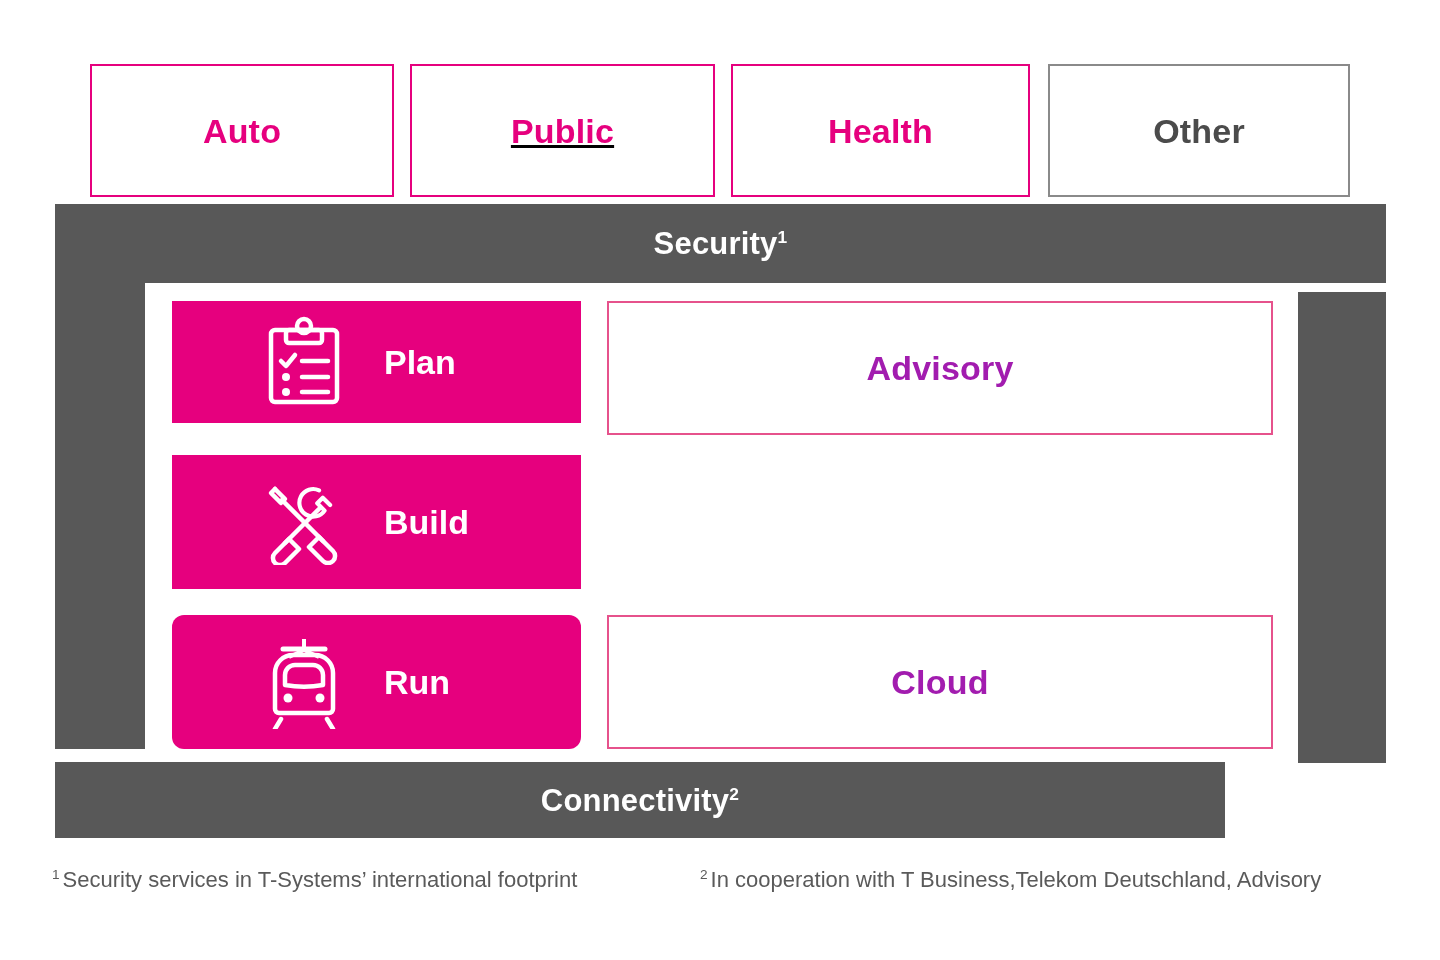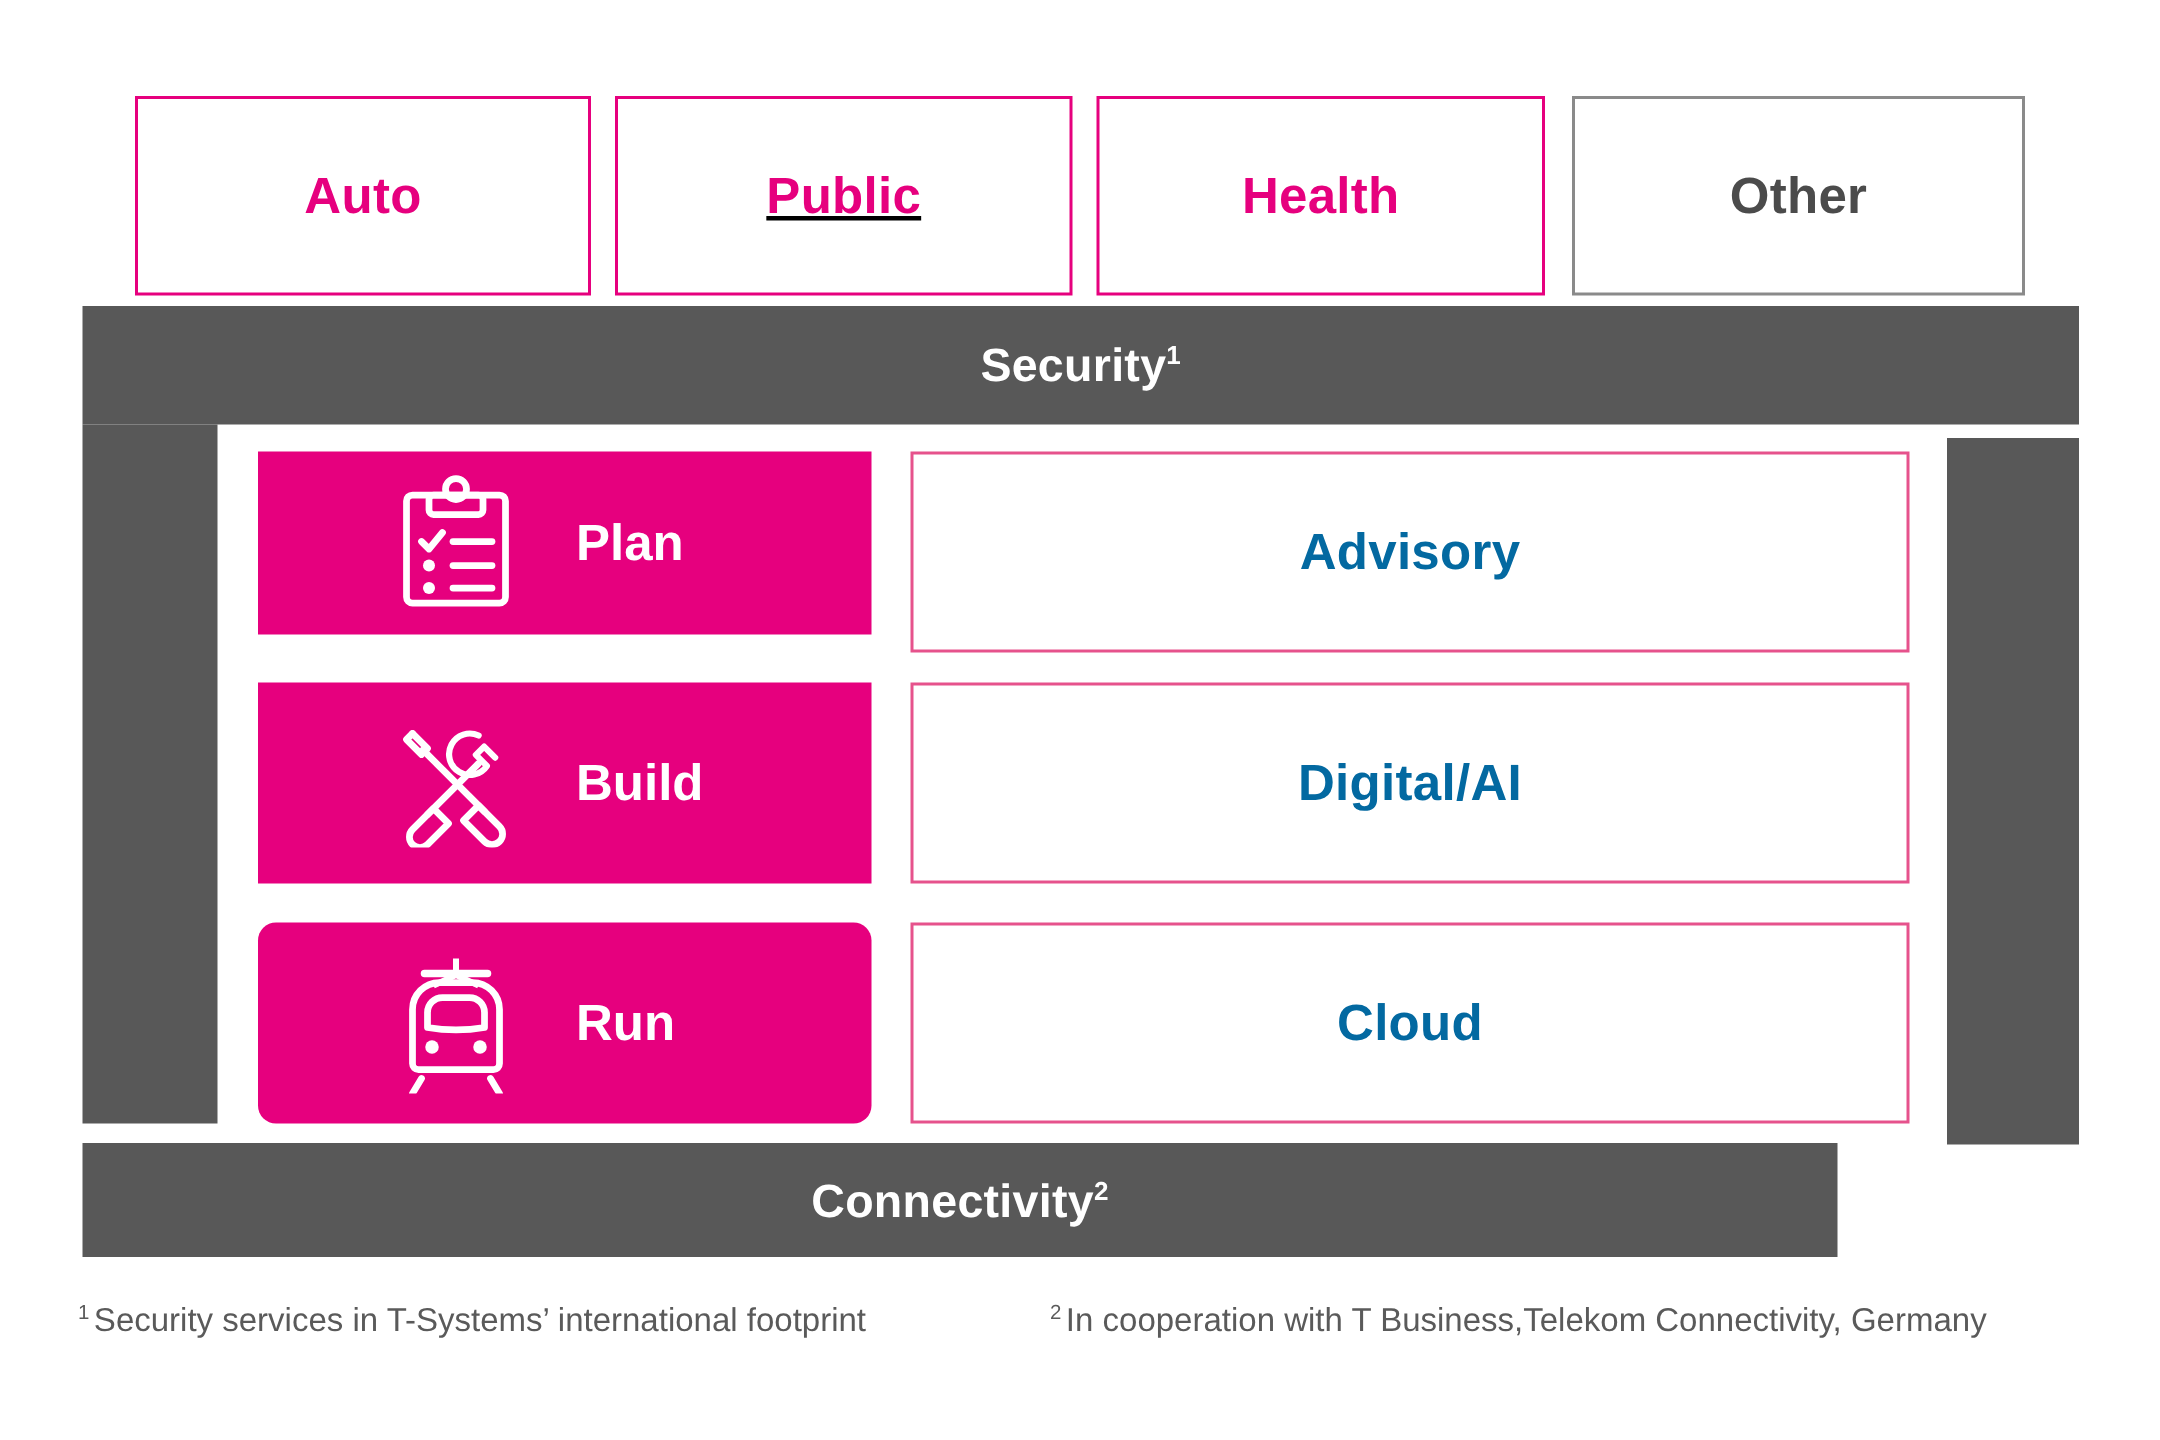--- a/index.html
+++ b/index.html
@@ -99,21 +99,21 @@
   .cap-outline {
     position: absolute;
     box-sizing: border-box;
     background: #ffffff;
     border: 2px solid #E6528C;
     display: flex;
     align-items: center;
     justify-content: center;
   }
   .cap-outline .cap-label {
-    color: #0369a1;
+    color: #a21caf;
     font-size: 34px;
     font-weight: bold;
     line-height: 1;
     letter-spacing: 0.2px;
   }
 
   
   .footnotes {
     position: absolute;
     left: 52px;
@@ -213,23 +213,20 @@
 
         <path d="M74 8 a15 15 0 1 0 6 22 l-8 -8 6 -6 8 8" stroke="#ffffff" stroke-width="4.5" stroke-linejoin="round" stroke-linecap="round" fill="none" transform="translate(-10,4) scale(0.92)"></path>
 
         <path d="M58 30 L24 64" stroke="#ffffff" stroke-width="4.5" stroke-linecap="round"></path>
         <path d="M28 60 L14 74 a7 7 0 0 0 10 10 L38 70 z" stroke="#ffffff" stroke-width="4.5" stroke-linejoin="round" fill="none"></path>
       </svg>
     </span>
     <span class="cap-label">Build</span>
   </div>
 
-  <div class="cap-outline" style="left:607px; top:455px; width:666px; height:134px;">
-    <span class="cap-label">Digital/AI</span>
-  </div>
 
   <div class="cap-solid" style="left:172px; top:615px; width:409px; height:134px;border-radius:12px;">
     <span class="cap-icon">
       <svg width="82" height="94" viewBox="0 0 82 94" fill="none" aria-hidden="true">
 
         <line x1="41" y1="4" x2="41" y2="14" stroke="#ffffff" stroke-width="4"></line>
         <line x1="20" y1="14" x2="62" y2="14" stroke="#ffffff" stroke-width="5" stroke-linecap="round"></line>
         <path d="M26 22 L41 15 L56 22" stroke="#ffffff" stroke-width="4" stroke-linejoin="round" fill="none"></path>
 
         <path d="M12 74 V38 a18 18 0 0 1 18 -18 h22 a18 18 0 0 1 18 18 V74 a4 4 0 0 1 -4 4 H16 a4 4 0 0 1 -4 -4 z" stroke="#ffffff" stroke-width="4.5" fill="none"></path>
@@ -248,17 +245,17 @@
 
   <div class="cap-outline" style="left:607px; top:615px; width:666px; height:134px;">
     <span class="cap-label">Cloud</span>
   </div>
 
   <div class="footnotes">
     <div class="footnote first">
       <sup>1</sup><span>Security services in T-Systems’ international footprint</span>
     </div>
     <div class="footnote">
-      <sup>2</sup><span>In cooperation with T Business,Telekom Connectivity, Germany</span>
+      <sup>2</sup><span>In cooperation with T Business,Telekom Deutschland, Advisory</span>
     </div>
   </div>
 
 </div>
 
 </body></html>

